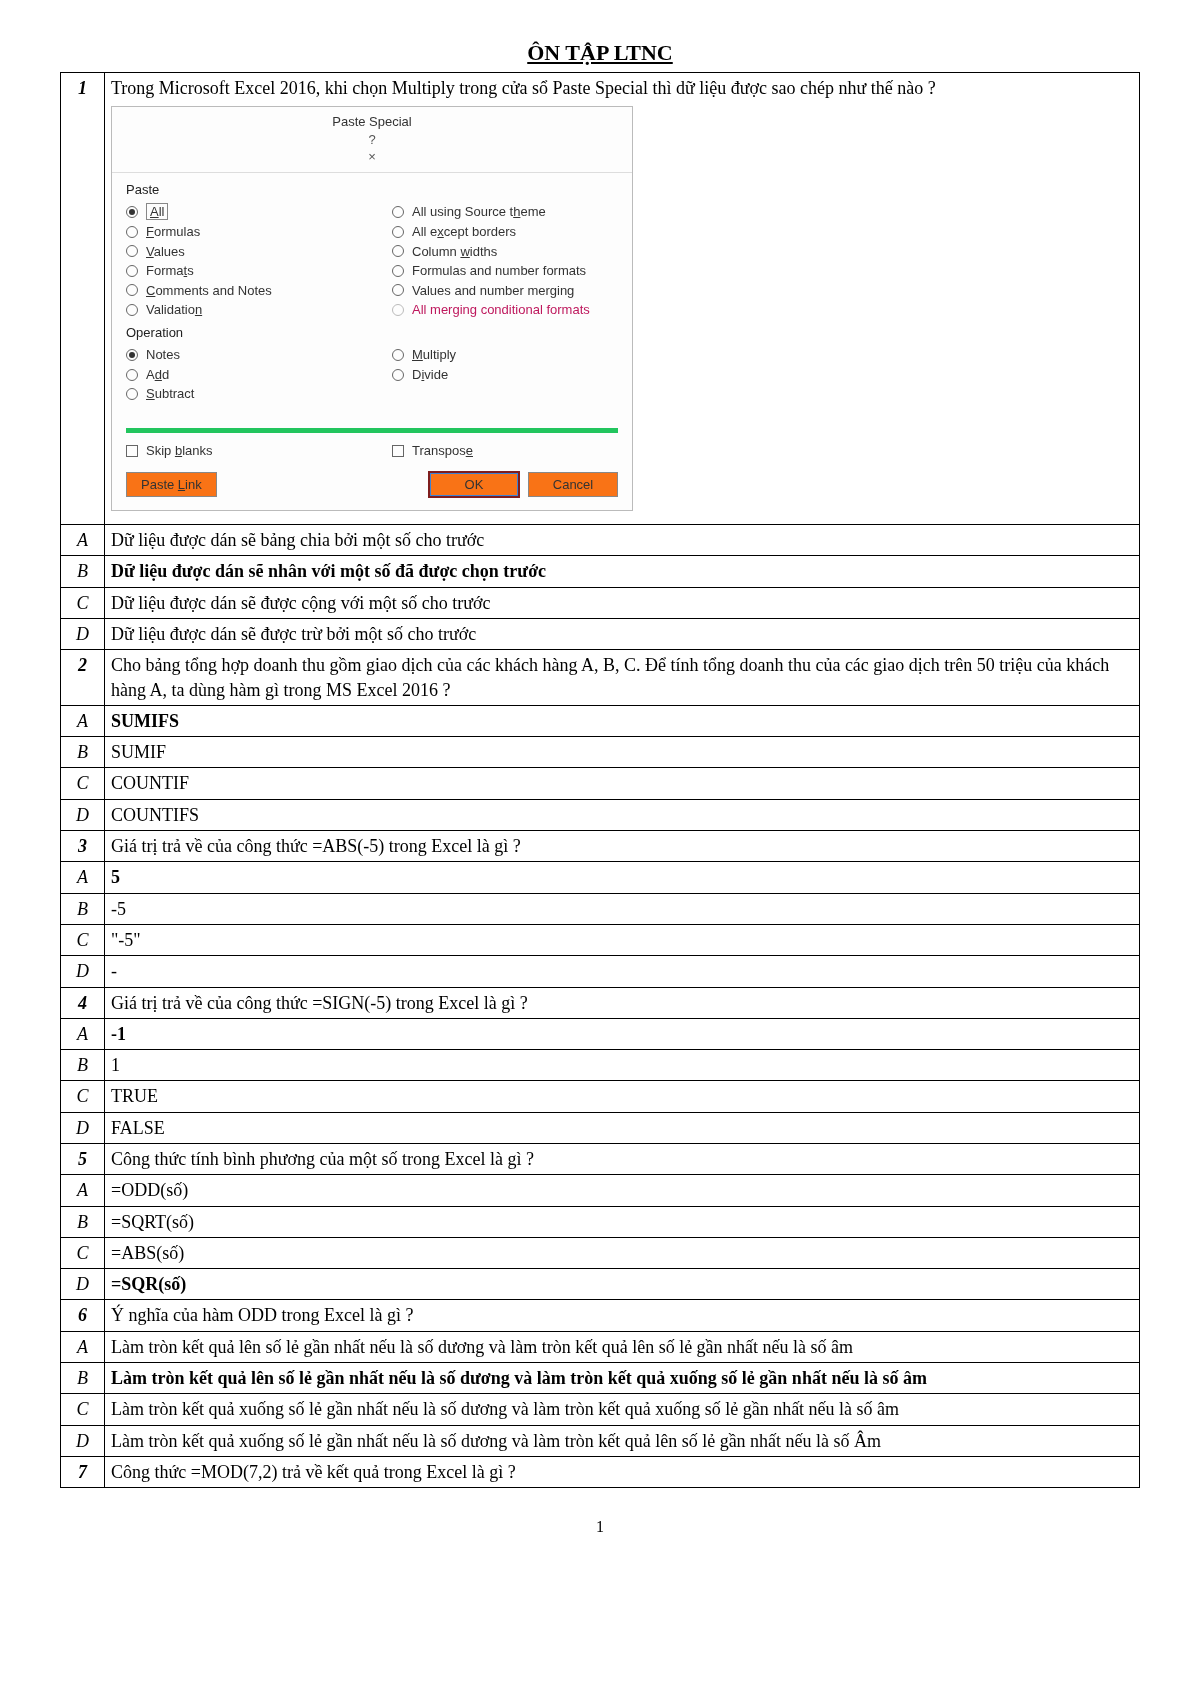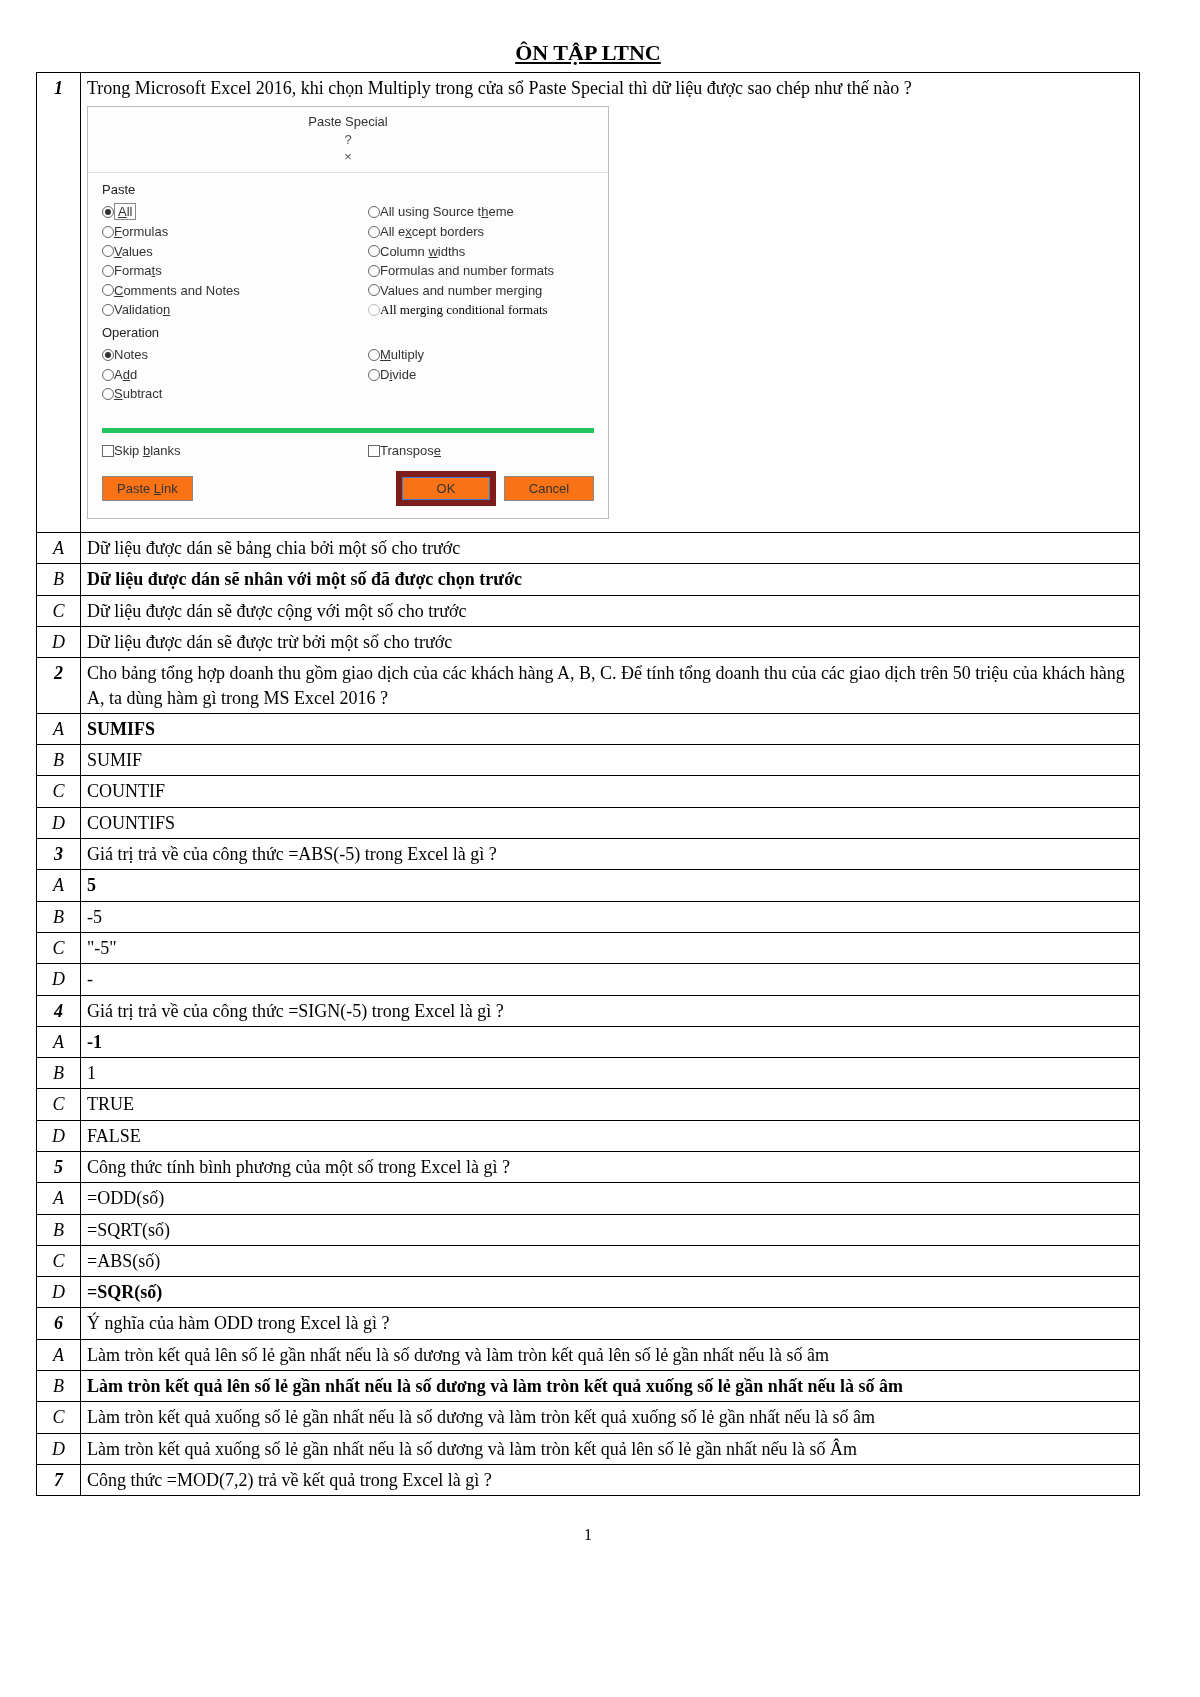--- a/index.html
+++ b/index.html
@@ -5,21 +5,21 @@
   body {
     margin: 0;
     padding: 0;
     background: #fff;
     font-family: "Times New Roman", Times, serif;
     font-size: 18px;
     color: #000;
     width: 1200px;
   }
   .page {
-    padding: 40px 60px 30px 36px;
+    padding: 40px 60px 30px 60px;
   }
   .title {
     text-align: center;
     font-weight: bold;
     font-size: 22px;
     text-decoration: underline;
     margin-bottom: 6px;
   }
   table.qtable {
     border-collapse: collapse;
@@ -81,21 +81,21 @@
   }
   .radio-grid {
     display: flex;
     column-gap: 40px;
     margin-bottom: 4px;
   }
   .radio-col { flex: 1; }
   .radio-row, .check-row {
     display: flex;
     align-items: center;
-    gap: 0;
+    gap: 8px;
     padding: 1px 0;
   }
   .radio {
     width: 12px; height: 12px;
     border: 1px solid #666;
     border-radius: 50%;
     display: inline-flex;
     align-items: center;
     justify-content: center;
     box-sizing: border-box;
@@ -111,21 +111,21 @@
     width: 12px; height: 12px;
     border: 1px solid #666;
     display: inline-block;
     box-sizing: border-box;
   }
   .hl { text-decoration: underline; }
   .boxed {
     border: 1px solid #888;
     padding: 0 3px;
   }
-  .muted { color: #000000; font-family: Liberation Serif, serif; }
+  .muted { color: #be185d; }
   .dialog .check-line {
     display: flex;
     column-gap: 40px;
     margin-top: 24px;
     padding-top: 8px;
     border-top: 5px solid #22c55e;
   }
   .dialog .check-line > div { flex: 1; }
   .dialog .foot {
     display: flex;
@@ -136,21 +136,21 @@
   .dialog .btn {
     border: 1px solid #888;
     background: #f97316;
     padding: 3px 14px;
     font-size: 13px;
     min-width: 60px;
     text-align: center;
     display: inline-block;
   }
   .dialog .btn.primary {
-    border: 6px solid #7f1d1d;
+    border: 2px solid #7f1d1d;
     box-shadow: 0 0 0 1px #3b82d6 inset;
   }
   .dialog .foot .spacer { flex: 1; }
 </style>
 </head>
 <body>
 
 <div class="page">
   <div class="title">ÔN TẬP LTNC</div>
 

